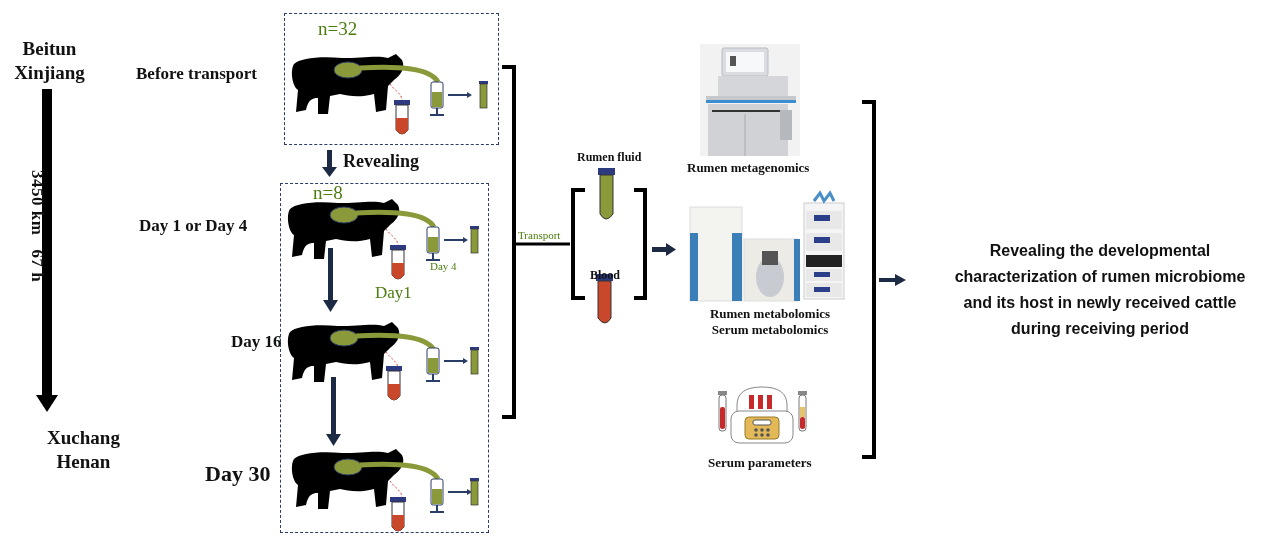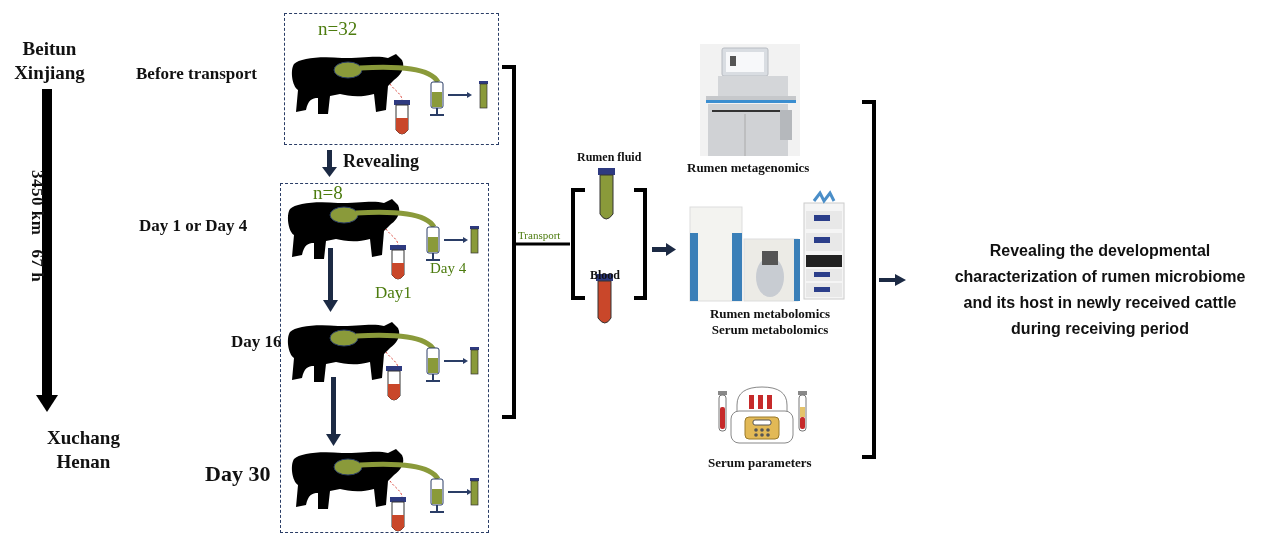--- a/index.html
+++ b/index.html
@@ -94,21 +94,21 @@
   <path d="M106,68 L118,68 L118,80 Q112,88 106,80 Z" fill="#c9472a"></path>
   <rect x="141" y="32" width="12" height="26" rx="2" fill="#fff" stroke="#2a3d66" stroke-width="1"></rect>
   <rect x="142" y="42" width="10" height="15" fill="#8a9a3a"></rect>
   <rect x="146" y="58" width="2" height="6" fill="#2a3d66"></rect>
   <rect x="140" y="64" width="14" height="2" fill="#2a3d66"></rect>
   <line x1="158" y1="45" x2="178" y2="45" stroke="#2a3d66" stroke-width="2"></line>
   <polygon points="177,42 182,45 177,48" fill="#2a3d66"></polygon>
   <rect x="184" y="31" width="9" height="3" fill="#2e3a80"></rect>
   <rect x="185" y="34" width="7" height="24" fill="#8a9a3a" stroke="#333" stroke-width="0.7"></rect>
 </svg>
-<div class="abs serif" style="left:430px; top:260px; font-size:15px;">Day 4</div>
+<div class="abs serif" style="left:430px; top:260px; font-size:11px;">Day 4</div>
 <div class="abs serif" style="left:375px; top:283px; font-size:17px;">Day1</div>
 
 <svg style="left:286px; top:318px;" width="200" height="90" viewBox="0 0 200 90">
   <path d="M4,14 C10,8 30,6 52,8 C72,8 88,5 98,8 L106,4 L112,10 C116,18 110,26 104,30 L98,36 L96,60 L86,62 L84,44 C70,48 58,46 50,44 L40,46 L38,64 L28,64 L28,48 C22,48 18,50 16,60 L6,62 L8,40 C2,36 0,20 4,14 Z" fill="#000"></path>
   <ellipse cx="58" cy="20" rx="14" ry="8" fill="#8a9a3a" stroke="#2a3d66" stroke-width="1"></ellipse>
   <path d="M70,18 C110,16 140,18 148,32" stroke="#8a9a3a" stroke-width="5" fill="none"></path>
   <path d="M100,34 C104,40 112,44 112,50" stroke="#d9443a" stroke-width="1" stroke-dasharray="2,2" fill="none"></path>
   <rect x="100" y="48" width="16" height="5" fill="#2e3a80"></rect>
   <path d="M102,53 L114,53 L114,78 Q108,86 102,78 Z" fill="#fff" stroke="#333" stroke-width="1"></path>
   <path d="M102,66 L114,66 L114,78 Q108,86 102,78 Z" fill="#c9472a"></path>

